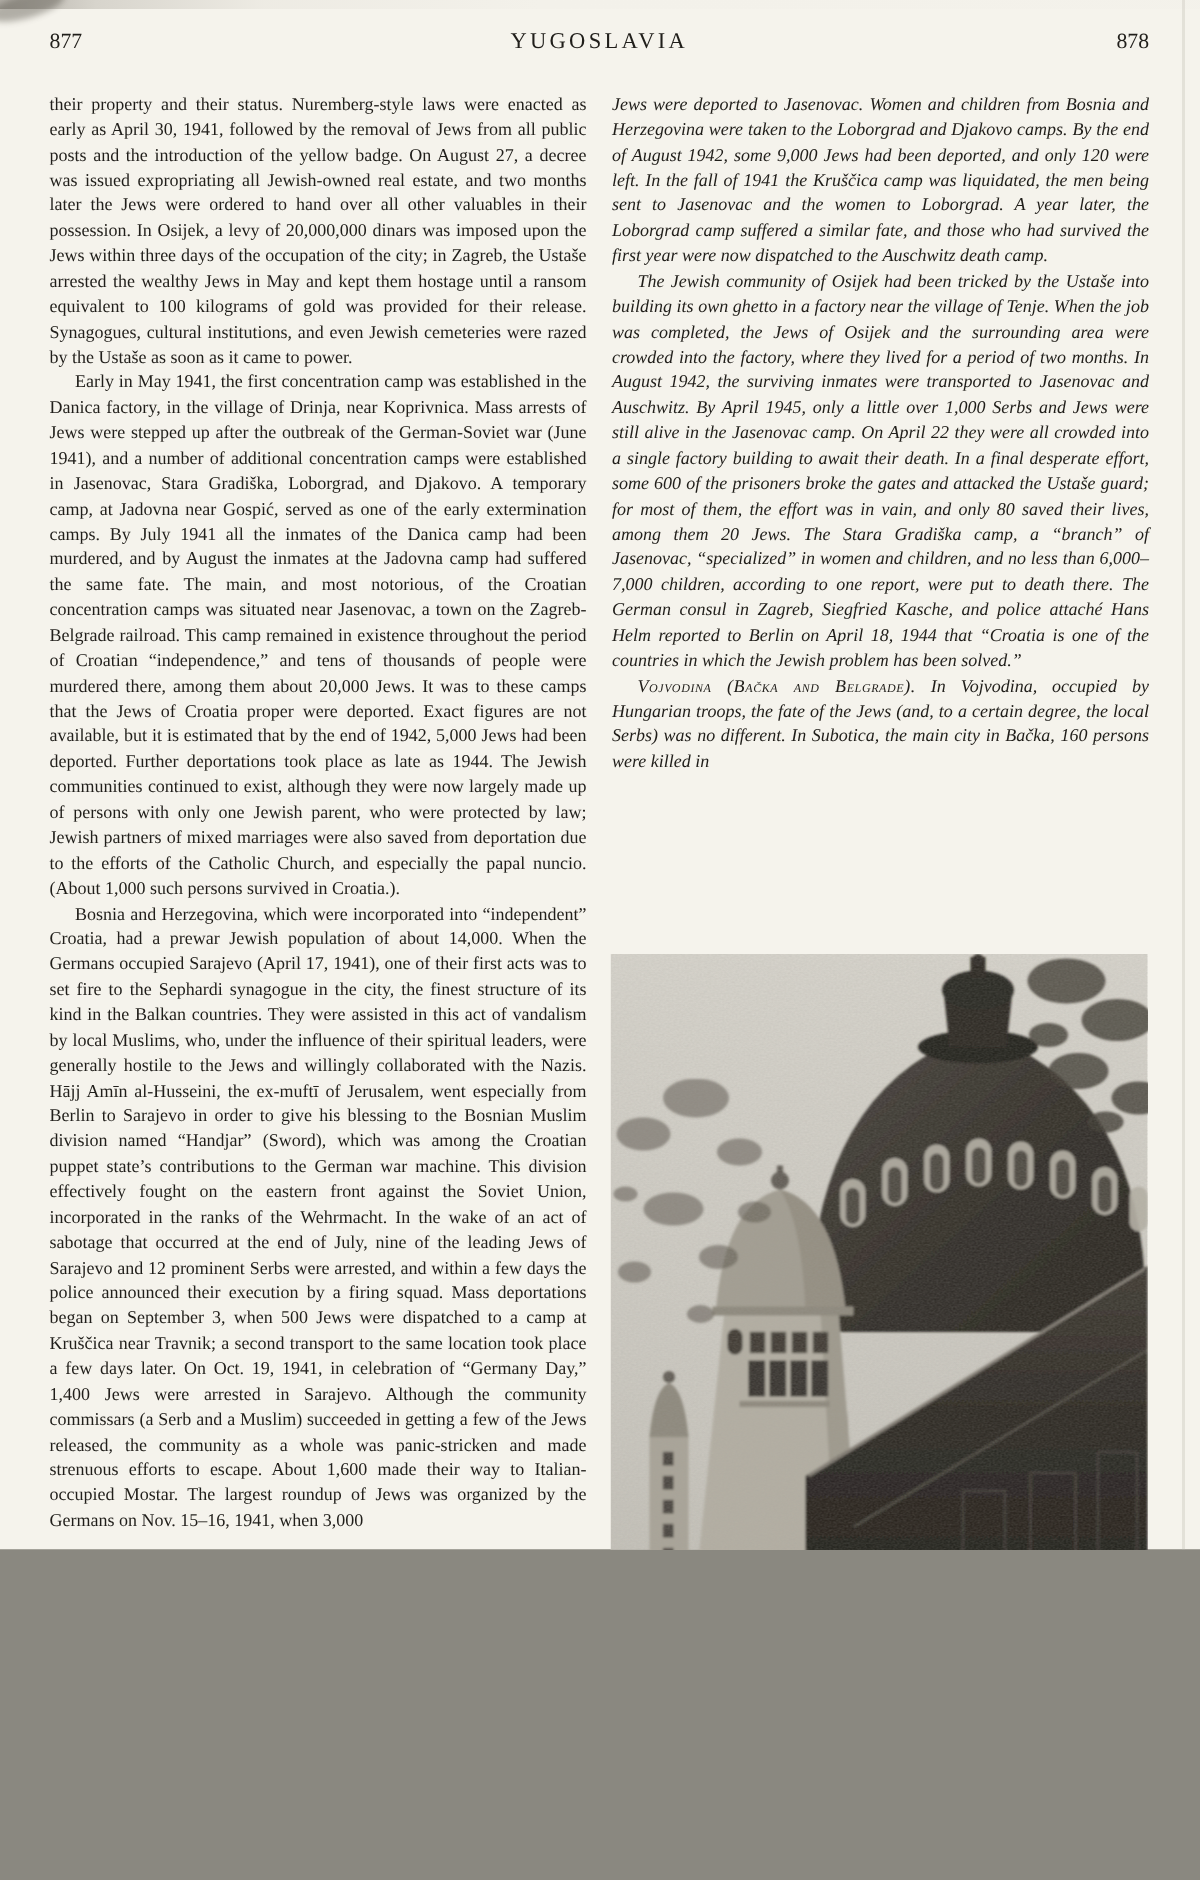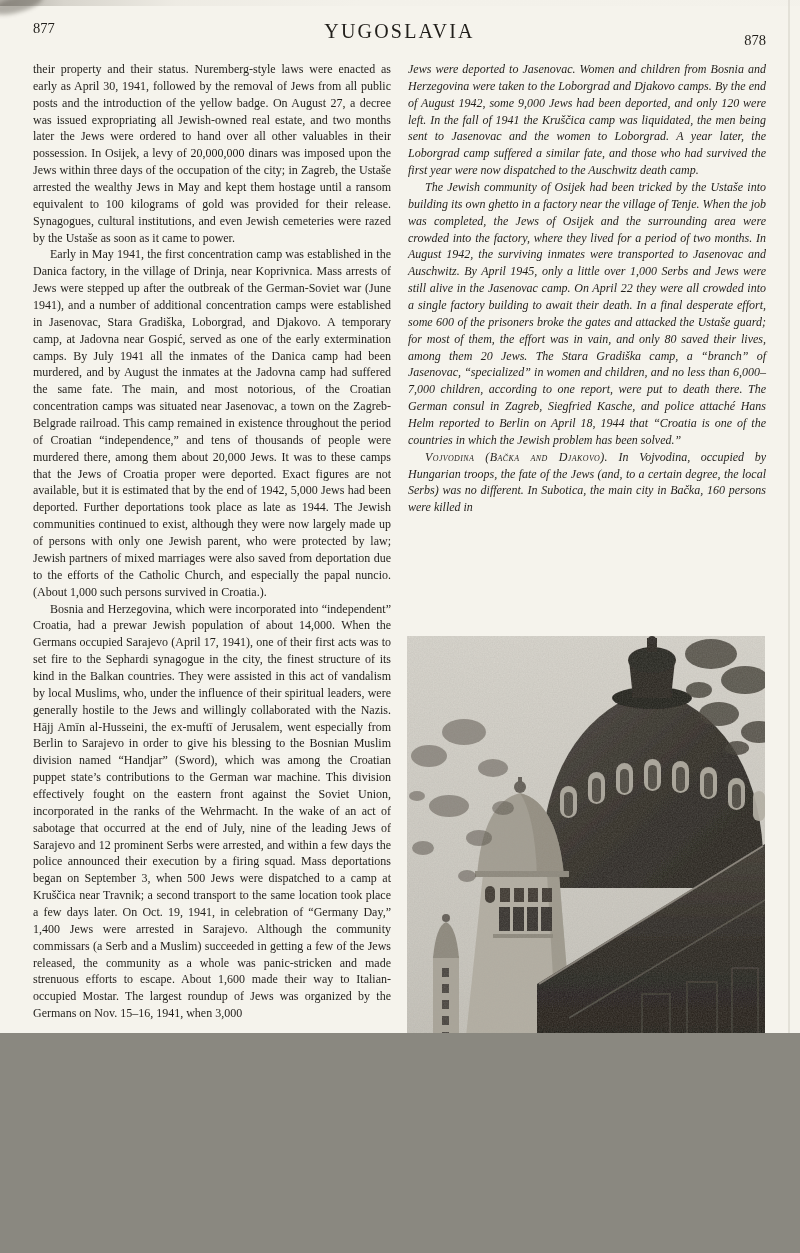--- a/index.html
+++ b/index.html
@@ -19,24 +19,24 @@
     background:#4c483f; border-radius:50%; transform:rotate(-16deg);
     opacity:.4; filter:blur(2px);
   }
   .gutter-right {
     position:absolute; top:0; right:10px; width:2px; height:100%;
     background:#dcd9d0; opacity:.7;
   }
   
   .header { position:absolute; top:20px; left:33px; right:34px; height:20px; font-size:14.5px; }
   .pageno-left  { position:absolute; left:0; top:0; }
-  .pageno-right { position:absolute; right:0; top:12px;text-align:center; }
+  .pageno-right { position:absolute; right:0; top:0;text-align:center; }
   .running-title {
     position:absolute; left:0; right:0; top:0; text-align:center;
-    font-size:20px; letter-spacing:2.2px;
+    font-size:15px; letter-spacing:2.2px;
   }
   
   .col {
     position:absolute; top:61px; width:358px;
     font-size:12px; line-height:16.86px;
     text-align:justify; text-justify:inter-word;
   }
   .col-left  { left:33px;  }
   .col-right { left:408px;font-style:italic; }
   .col p { margin:0; padding:0; }
@@ -69,21 +69,21 @@
 
   <div class="col col-left">
     <p>their property and their status. Nuremberg-style laws were enacted as early as April 30, 1941, followed by the removal of Jews from all public posts and the introduction of the yellow badge. On August 27, a decree was issued expropriating all Jewish-owned real estate, and two months later the Jews were ordered to hand over all other valuables in their possession. In Osijek, a levy of 20,000,000 dinars was imposed upon the Jews within three days of the occupation of the city; in Zagreb, the Ustaše arrested the wealthy Jews in May and kept them hostage until a ransom equivalent to 100 kilograms of gold was provided for their release. Synagogues, cultural institutions, and even Jewish cemeteries were razed by the Ustaše as soon as it came to power.</p>
     <p class="ind">Early in May 1941, the first concentration camp was established in the Danica factory, in the village of Drinja, near Koprivnica. Mass arrests of Jews were stepped up after the outbreak of the German-Soviet war (June 1941), and a number of additional concentration camps were established in Jasenovac, Stara Gradiška, Loborgrad, and Djakovo. A temporary camp, at Jadovna near Gospić, served as one of the early extermination camps. By July 1941 all the inmates of the Danica camp had been murdered, and by August the inmates at the Jadovna camp had suffered the same fate. The main, and most notorious, of the Croatian concentration camps was situated near Jasenovac, a town on the Zagreb-Belgrade railroad. This camp remained in existence throughout the period of Croatian “independence,” and tens of thousands of people were murdered there, among them about 20,000 Jews. It was to these camps that the Jews of Croatia proper were deported. Exact figures are not available, but it is estimated that by the end of 1942, 5,000 Jews had been deported. Further deportations took place as late as 1944. The Jewish communities continued to exist, although they were now largely made up of persons with only one Jewish parent, who were protected by law; Jewish partners of mixed marriages were also saved from deportation due to the efforts of the Catholic Church, and especially the papal nuncio. (About 1,000 such persons survived in Croatia.).</p>
     <p class="ind">Bosnia and Herzegovina, which were incorporated into “independent” Croatia, had a prewar Jewish population of about 14,000. When the Germans occupied Sarajevo (April 17, 1941), one of their first acts was to set fire to the Sephardi synagogue in the city, the finest structure of its kind in the Balkan countries. They were assisted in this act of vandalism by local Muslims, who, under the influence of their spiritual leaders, were generally hostile to the Jews and willingly collaborated with the Nazis. Hājj Amīn al-Husseini, the ex-muftī of Jerusalem, went especially from Berlin to Sarajevo in order to give his blessing to the Bosnian Muslim division named “Handjar” (Sword), which was among the Croatian puppet state’s contributions to the German war machine. This division effectively fought on the eastern front against the Soviet Union, incorporated in the ranks of the Wehrmacht. In the wake of an act of sabotage that occurred at the end of July, nine of the leading Jews of Sarajevo and 12 prominent Serbs were arrested, and within a few days the police announced their execution by a firing squad. Mass deportations began on September 3, when 500 Jews were dispatched to a camp at Kruščica near Travnik; a second transport to the same location took place a few days later. On Oct. 19, 1941, in celebration of “Germany Day,” 1,400 Jews were arrested in Sarajevo. Although the community commissars (a Serb and a Muslim) succeeded in getting a few of the Jews released, the community as a whole was panic-stricken and made strenuous efforts to escape. About 1,600 made their way to Italian-occupied Mostar. The largest roundup of Jews was organized by the Germans on Nov. 15–16, 1941, when 3,000</p>
   </div>
 
   <div class="col col-right">
     <p>Jews were deported to Jasenovac. Women and children from Bosnia and Herzegovina were taken to the Loborgrad and Djakovo camps. By the end of August 1942, some 9,000 Jews had been deported, and only 120 were left. In the fall of 1941 the Kruščica camp was liquidated, the men being sent to Jasenovac and the women to Loborgrad. A year later, the Loborgrad camp suffered a similar fate, and those who had survived the first year were now dispatched to the Auschwitz death camp.</p>
     <p class="ind">The Jewish community of Osijek had been tricked by the Ustaše into building its own ghetto in a factory near the village of Tenje. When the job was completed, the Jews of Osijek and the surrounding area were crowded into the factory, where they lived for a period of two months. In August 1942, the surviving inmates were transported to Jasenovac and Auschwitz. By April 1945, only a little over 1,000 Serbs and Jews were still alive in the Jasenovac camp. On April 22 they were all crowded into a single factory building to await their death. In a final desperate effort, some 600 of the prisoners broke the gates and attacked the Ustaše guard; for most of them, the effort was in vain, and only 80 saved their lives, among them 20 Jews. The Stara Gradiška camp, a “branch” of Jasenovac, “specialized” in women and children, and no less than 6,000–7,000 children, according to one report, were put to death there. The German consul in Zagreb, Siegfried Kasche, and police attaché Hans Helm reported to Berlin on April 18, 1944 that “Croatia is one of the countries in which the Jewish problem has been solved.”</p>
-    <p class="ind"><span class="smallcaps">Vojvodina (Bačka and Djakovo).</span><span> In Vojvodina, occupied by Hungarian troops, the fate of the Jews (and, to a certain degree, the local Serbs) was no different. In Subotica, the main city in Bačka, 160 persons were killed in</span></p>
+    <p class="ind"><span class="smallcaps">Vojvodina (Bačka and Belgrade).</span><span> In Vojvodina, occupied by Hungarian troops, the fate of the Jews (and, to a certain degree, the local Serbs) was no different. In Subotica, the main city in Bačka, 160 persons were killed in</span></p>
   </div>
 
   <div class="figure">
     <svg class="photo" viewBox="0 0 358 519" preserveAspectRatio="none" role="img" aria-label="Black-and-white photograph of the Pančevo synagogue: large dark central dome with a band of arched windows, lantern cupola on top, smaller domed tower at left, pointed-arch arcade below, dark foreground roof at right, trees framing the upper corners">
       <defs>
         <linearGradient id="sky" x1="0" y1="0" x2="0" y2="1">
           <stop offset="0" stop-color="#dad7cf"></stop>
             <stop offset="0.6" stop-color="#cdcac2"></stop>
             <stop offset="1" stop-color="#bfbcb3"></stop>
         </linearGradient>

